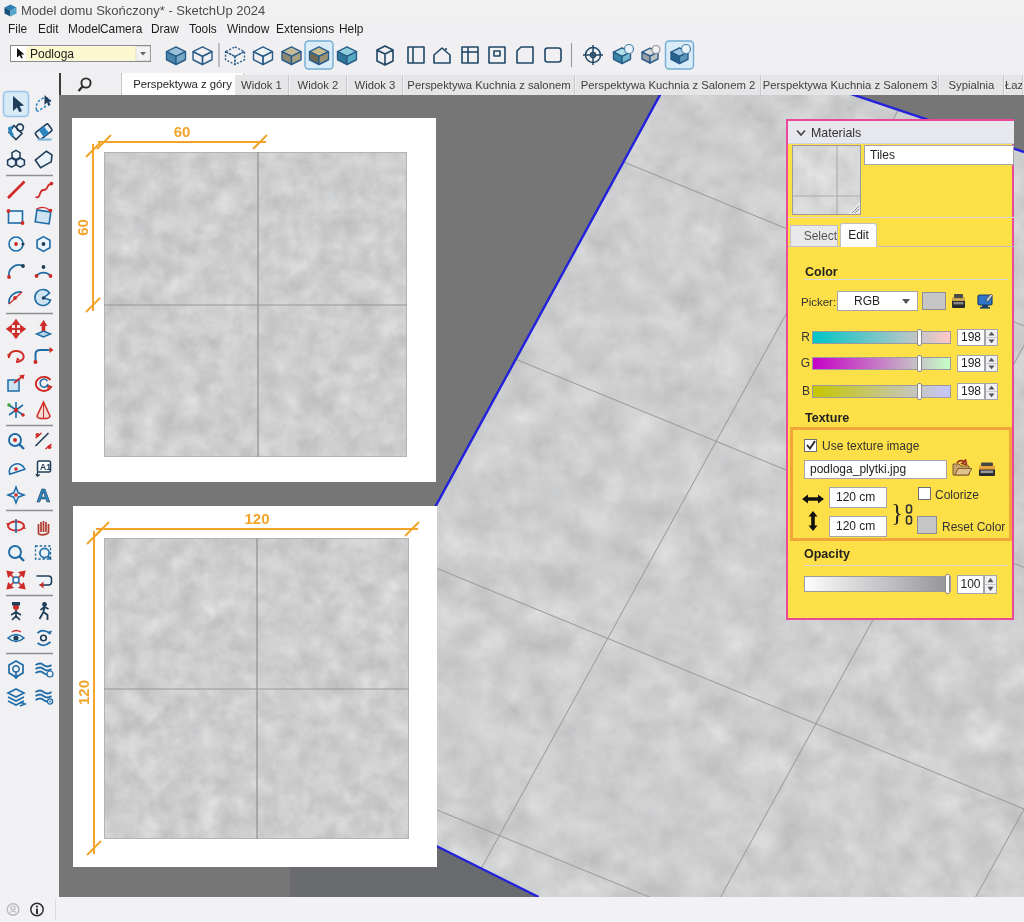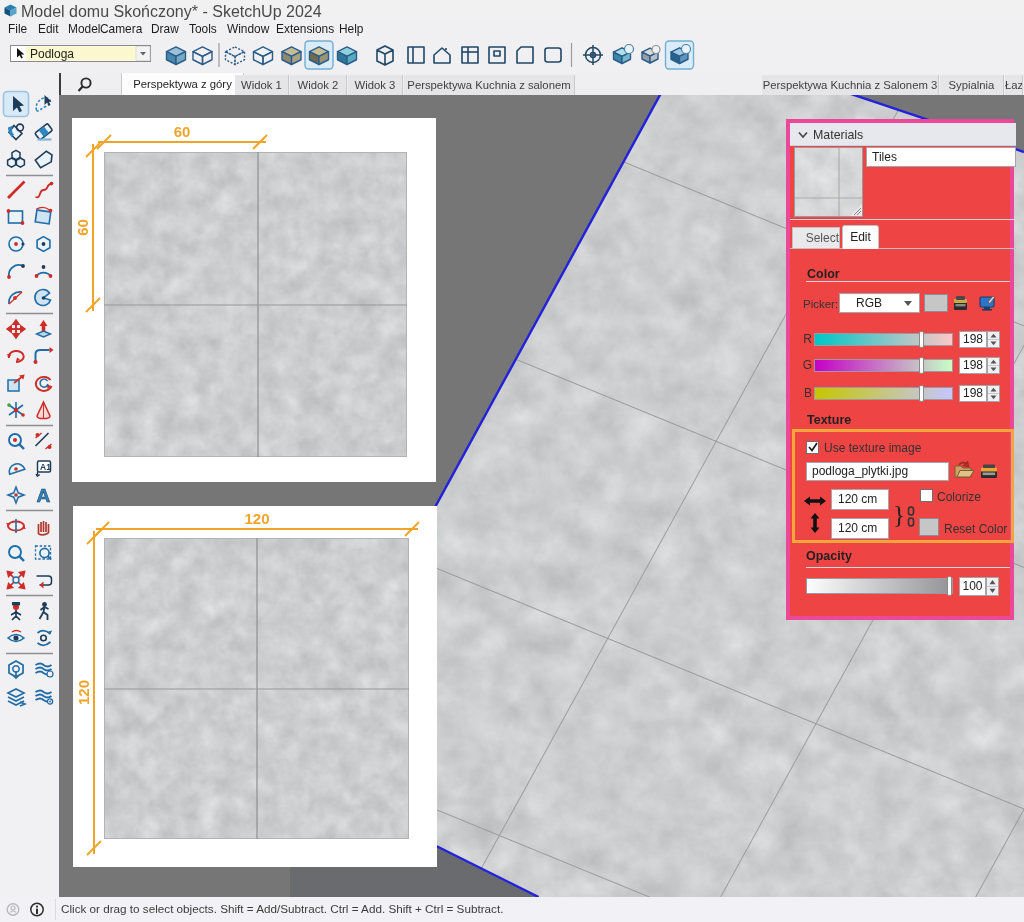--- a/index.html
+++ b/index.html
@@ -1,25 +1,25 @@
 <!DOCTYPE html>
 <html><head><meta charset="utf-8"><style>
 *{margin:0;padding:0;box-sizing:border-box}
 html,body{width:1024px;height:922px;overflow:hidden;font-family:"Liberation Sans",sans-serif;background:#f0eff1;position:relative}
 .abs{position:absolute}
-#titlebar{left:0;top:0;width:1024px;height:20px;background:#f2f1f2;color:#4a4a4a;font-size:16px}
+#titlebar{left:0;top:0;width:1024px;height:20px;background:#f2f1f2;color:#4a4a4a;font-size:13px}
 #menubar{left:0;top:20px;width:1024px;height:18px;background:#f0eff1;font-size:11.9px;color:#1c1c1c}
 #menubar span{position:absolute;top:2px}
 #toolbar{left:0;top:38px;width:1024px;height:36px;background:#f0eff1}
 #tabbar{left:60px;top:73px;width:964px;height:23px;background:#efeef0;font-size:11.3px}
 .tab{position:absolute;top:2px;height:21px;background:#e5e4e6;border-right:1px solid #c9c8ca;color:#3f3f3f;text-align:center;line-height:21px;overflow:hidden;white-space:nowrap}
 .tabactive{position:absolute;top:0;height:23px;background:#fdfdfd;border-left:1px solid #c9c8ca;border-right:1px solid #c9c8ca;color:#1e1e1e;text-align:center;line-height:23px}
 #statusbar{left:0;top:897px;width:1024px;height:25px;background:#f2f1f6;font-size:11.7px;color:#3c3c3c}
 #palette{left:0;top:73px;width:59px;height:824px;background:#f1f0f2}
-#mpanel{left:786px;top:119px;width:228px;height:501px;background:#ef4444;border:4px solid #ec4899;font-size:12px;color:#333}
+#mpanel{left:786px;top:119px;width:228px;height:501px;background:#fde047;border:2px solid #ec4899;font-size:12px;color:#333}
 .inp{position:absolute;background:#fff;border:1px solid #a5a5a9;font-size:12px;color:#222}
 .lbl{position:absolute;white-space:nowrap}
 .bold{font-weight:bold;color:#222;font-size:12.5px}
 .cb{position:absolute;width:13px;height:13px;background:#fff;border:1px solid #707070}
 .spin{position:absolute;width:13px;background:#f0f0f2;border:1px solid #a5a5a9}
 </style></head><body>
 
 <div id="titlebar" class="abs">
     <svg class="abs" style="left:4px;top:4px" width="13" height="13" viewBox="0 0 13 13">
       <polygon points="6.5,0.5 12.5,3.5 6.5,6.5 0.5,3.5" fill="#2c7fb0"></polygon>
@@ -337,20 +337,21 @@
 <div id="tabbar" class="abs">
     <svg class="abs" style="left:16px;top:3px" width="18" height="18" viewBox="0 0 18 18">
       <circle cx="10" cy="7" r="4.6" fill="none" stroke="#2b2b2b" stroke-width="1.9"></circle>
       <line x1="6.6" y1="10.6" x2="2.5" y2="15" stroke="#2b2b2b" stroke-width="2.2"></line>
     </svg>
     <div class="tabactive" style="left:61px;width:123px">Perspektywa z góry</div>
     <div class="tab" style="left:175px;width:54px">Widok 1</div>
     <div class="tab" style="left:230px;width:57px">Widok 2</div>
     <div class="tab" style="left:288px;width:55px">Widok 3</div>
     <div class="tab" style="left:344px;width:171px">Perspektywa Kuchnia z salonem</div>
+    <div class="tab" style="left:516px;width:185px">Perspektywa Kuchnia z Salonem 2</div>
     <div class="tab" style="left:702px;width:177px">Perspektywa Kuchnia z Salonem 3</div>
     <div class="tab" style="left:880px;width:64px">Sypialnia</div>
     <div class="tab" style="left:945px;width:18px">Łazienka</div>
   </div>
 <div class="abs" style="left:59px;top:73px;width:2px;height:23px;background:#3c3c3c"></div>
 <svg class="abs" style="left:59px;top:95px" width="965" height="802" viewBox="0 0 965 802">
     <defs>
       <filter id="tex" x="0%" y="0%" width="100%" height="100%" color-interpolation-filters="sRGB">
         <feTurbulence type="fractalNoise" baseFrequency="0.05 0.05" numOctaves="4" seed="11"></feTurbulence>
         <feColorMatrix type="matrix" values="0.095 0.095 0.095 0 0.66  0.095 0.095 0.095 0 0.663  0.095 0.095 0.095 0 0.667  0 0 0 0 1"></feColorMatrix>
@@ -533,13 +534,12 @@
 <div id="statusbar" class="abs">
     <svg class="abs" style="left:6px;top:5px" width="44" height="15" viewBox="0 0 44 15">
       <circle cx="7" cy="7.5" r="5.8" fill="none" stroke="#b9b9bd" stroke-width="1.4"></circle>
       <circle cx="7" cy="6" r="2" fill="none" stroke="#b9b9bd" stroke-width="1.2"></circle>
       <path d="M4.5 10.5 C5 8.5 9 8.5 9.5 10.5" fill="none" stroke="#b9b9bd" stroke-width="1.2"></path>
       <circle cx="31" cy="7.5" r="6.2" fill="none" stroke="#2f2f2f" stroke-width="1.5"></circle>
       <circle cx="31" cy="4.6" r="1.1" fill="#2f2f2f"></circle>
       <rect x="30" y="6.6" width="2" height="5.4" fill="#2f2f2f"></rect>
     </svg>
     <div class="abs" style="left:55px;top:2px;width:1px;height:21px;background:#d9d9de"></div>
-    <div class="lbl" style="left:61px;top:5px">Click or drag to select objects. Shift = Add/Subtract. Ctrl = Add. Shift + Ctrl = Subtract.</div>
 </div>
 </body></html>

